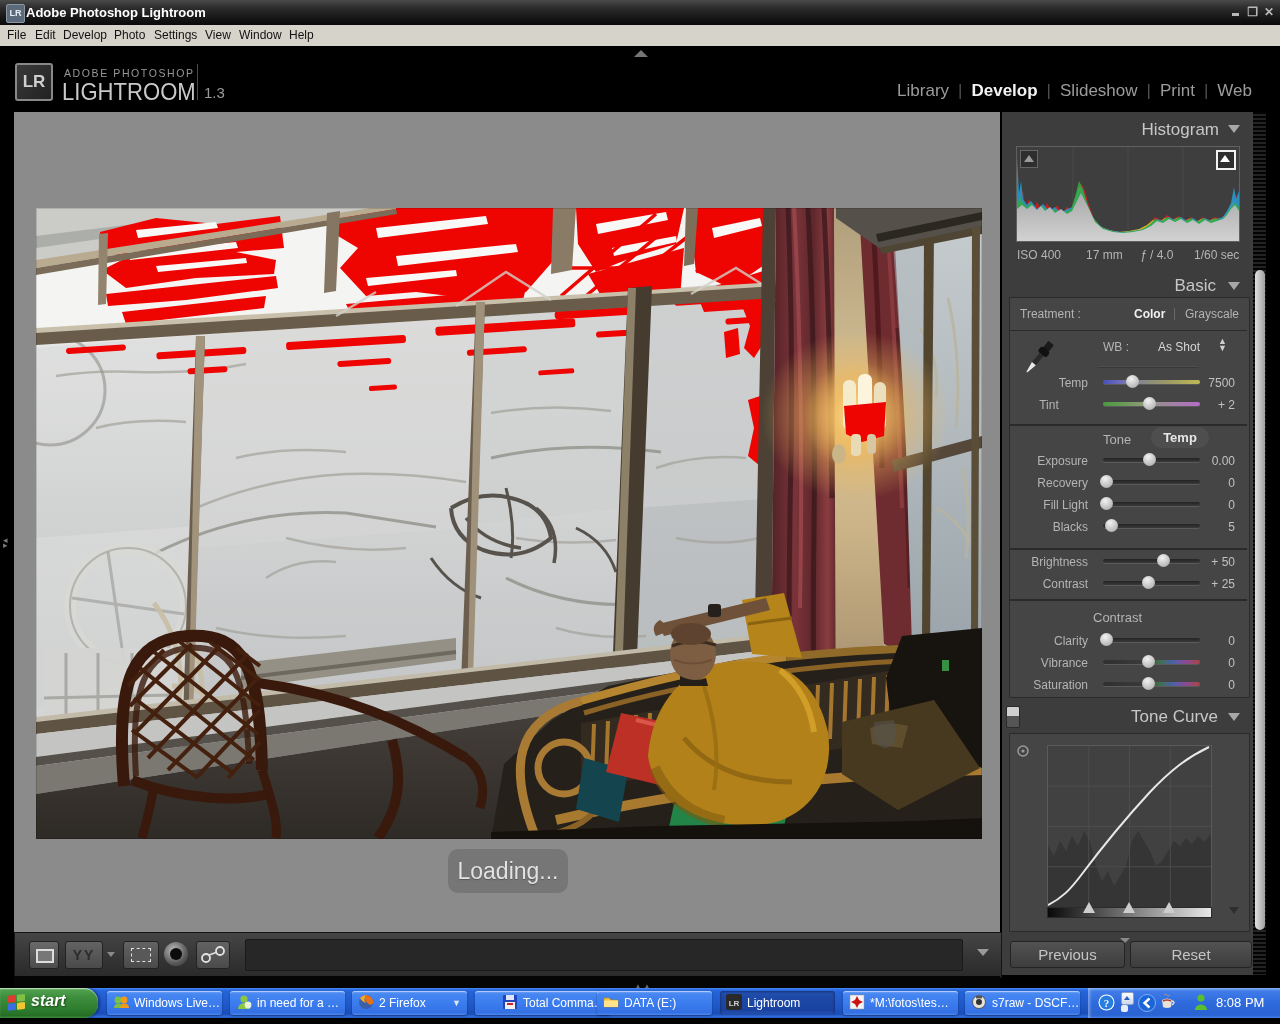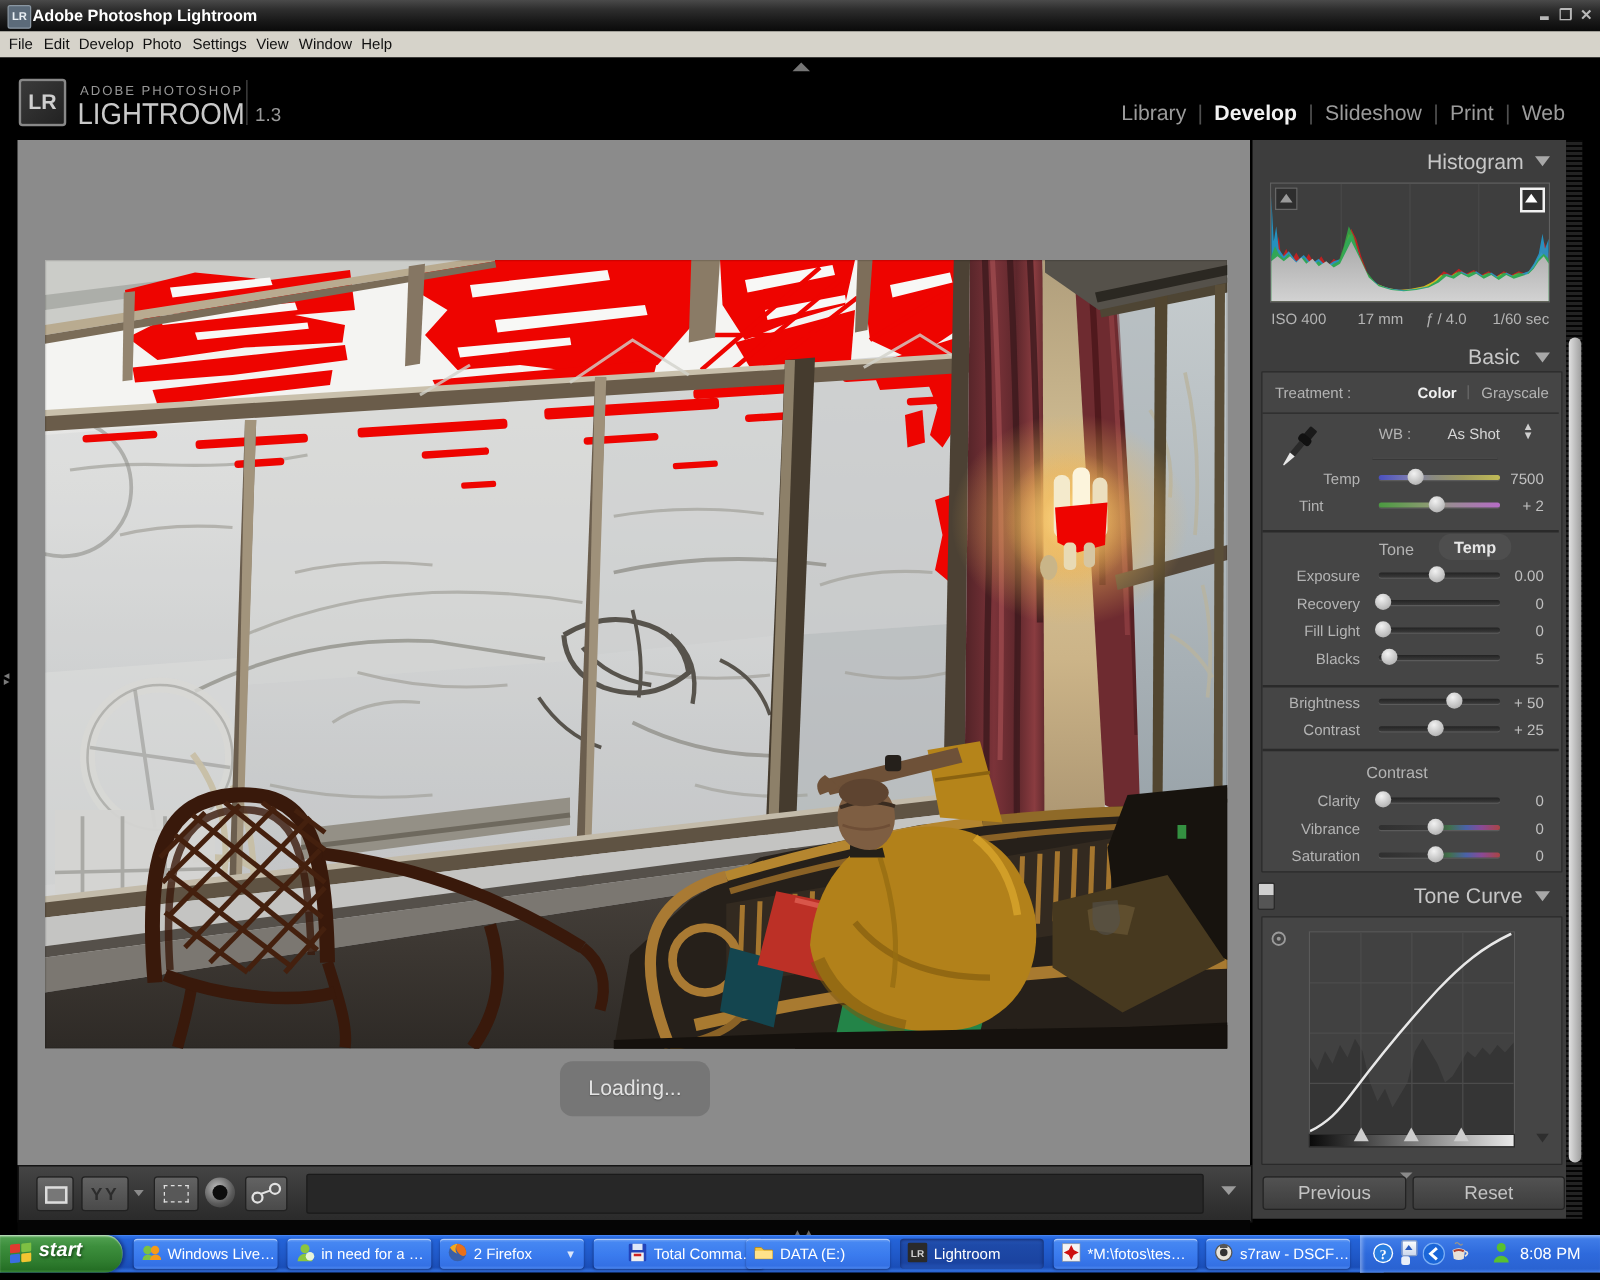--- a/index.html
+++ b/index.html
@@ -27,21 +27,21 @@
   #verdiv{left:197px;top:18px;width:1px;height:36px;background:#4a4a4a;}
   #vernum{left:204px;top:38px;font-size:15px;color:#9a9a9a;}
   #modules{right:28px;top:35px;font-size:17px;color:#9b9b9b;}
   #modules b{color:#f2f2f2;font-weight:bold;}
   #modules .sep{color:#4f4f4f;padding:0 9px;}
   #toparrow{left:634px;top:50px;width:0;height:0;border-left:7px solid transparent;
     border-right:7px solid transparent;border-bottom:7px solid #757575;}
   
   #content{left:14px;top:112px;width:986px;height:820px;background:#8b8b8b;}
   #loading{left:448px;top:849px;width:120px;height:44px;background:#767676;border-radius:10px;
-    color:#e2e2e2;font-size:17px;text-align:center;line-height:44px;text-shadow:0 1px 1px #555;}
+    color:#e2e2e2;font-size:23px;text-align:center;line-height:44px;text-shadow:0 1px 1px #555;}
   
   #toolbar{left:14px;top:932px;width:986px;height:44px;border:1px solid #151515;
     background:linear-gradient(#454545,#343434 60%,#2a2a2a);}
   .tbtn{position:absolute;top:8px;height:26px;border-radius:3px;border:1px solid #222;
     background:linear-gradient(#636363,#4a4a4a);}
   #tbslot{position:absolute;left:230px;top:6px;width:716px;height:30px;background:#272727;
     border:1px solid #1a1a1a;border-radius:2px;}
   #tbdown{position:absolute;right:12px;top:16px;width:0;height:0;border-left:6px solid transparent;
     border-right:6px solid transparent;border-top:7px solid #9a9a9a;}
   

